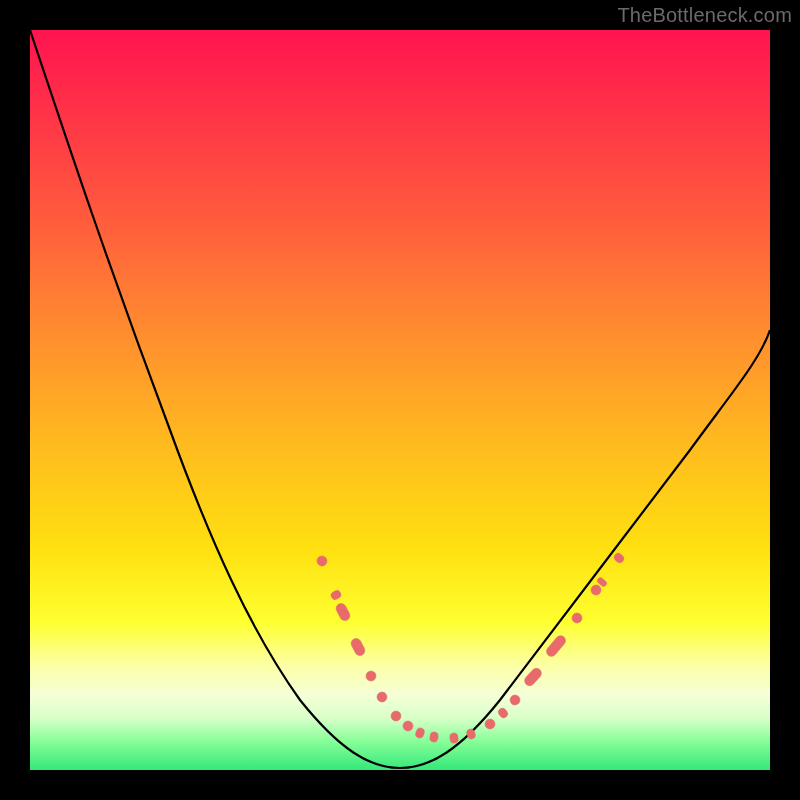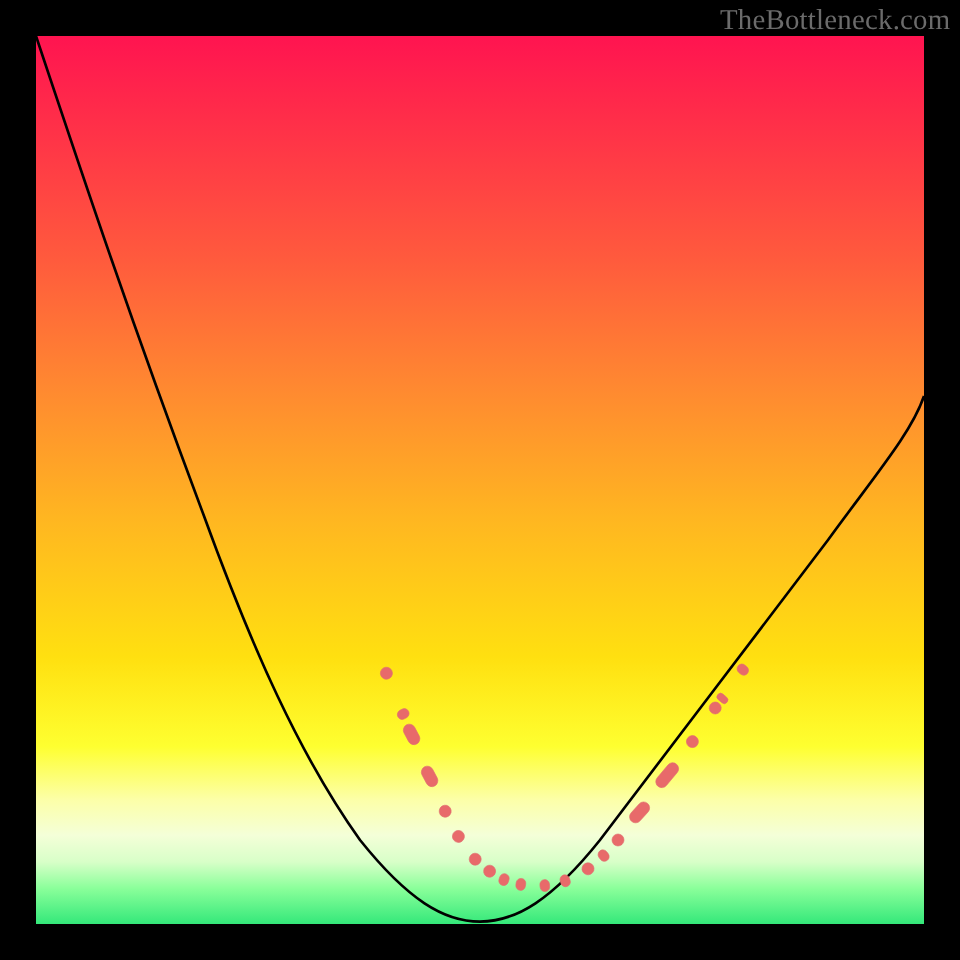--- a/index.html
+++ b/index.html
@@ -46,25 +46,24 @@
       #d8ffc8 93%,
       #8aff9a 96%,
       #34e87a 100%
     );
   }
   .watermark {
     position: absolute;
     top: 4px;
     right: 8px;
     color: #6b6b6b;
-    font-size: 24px;
+    font-size: 20px;
     font-weight: 500;
     letter-spacing: 0.2px;
     user-select: none;
-    font-family: Liberation Serif, serif;
   }
   svg.curve-layer {
     position: absolute;
     top: 0; left: 0;
     width: 740px;
     height: 740px;
   }
 </style>
 </head>
 <body>

